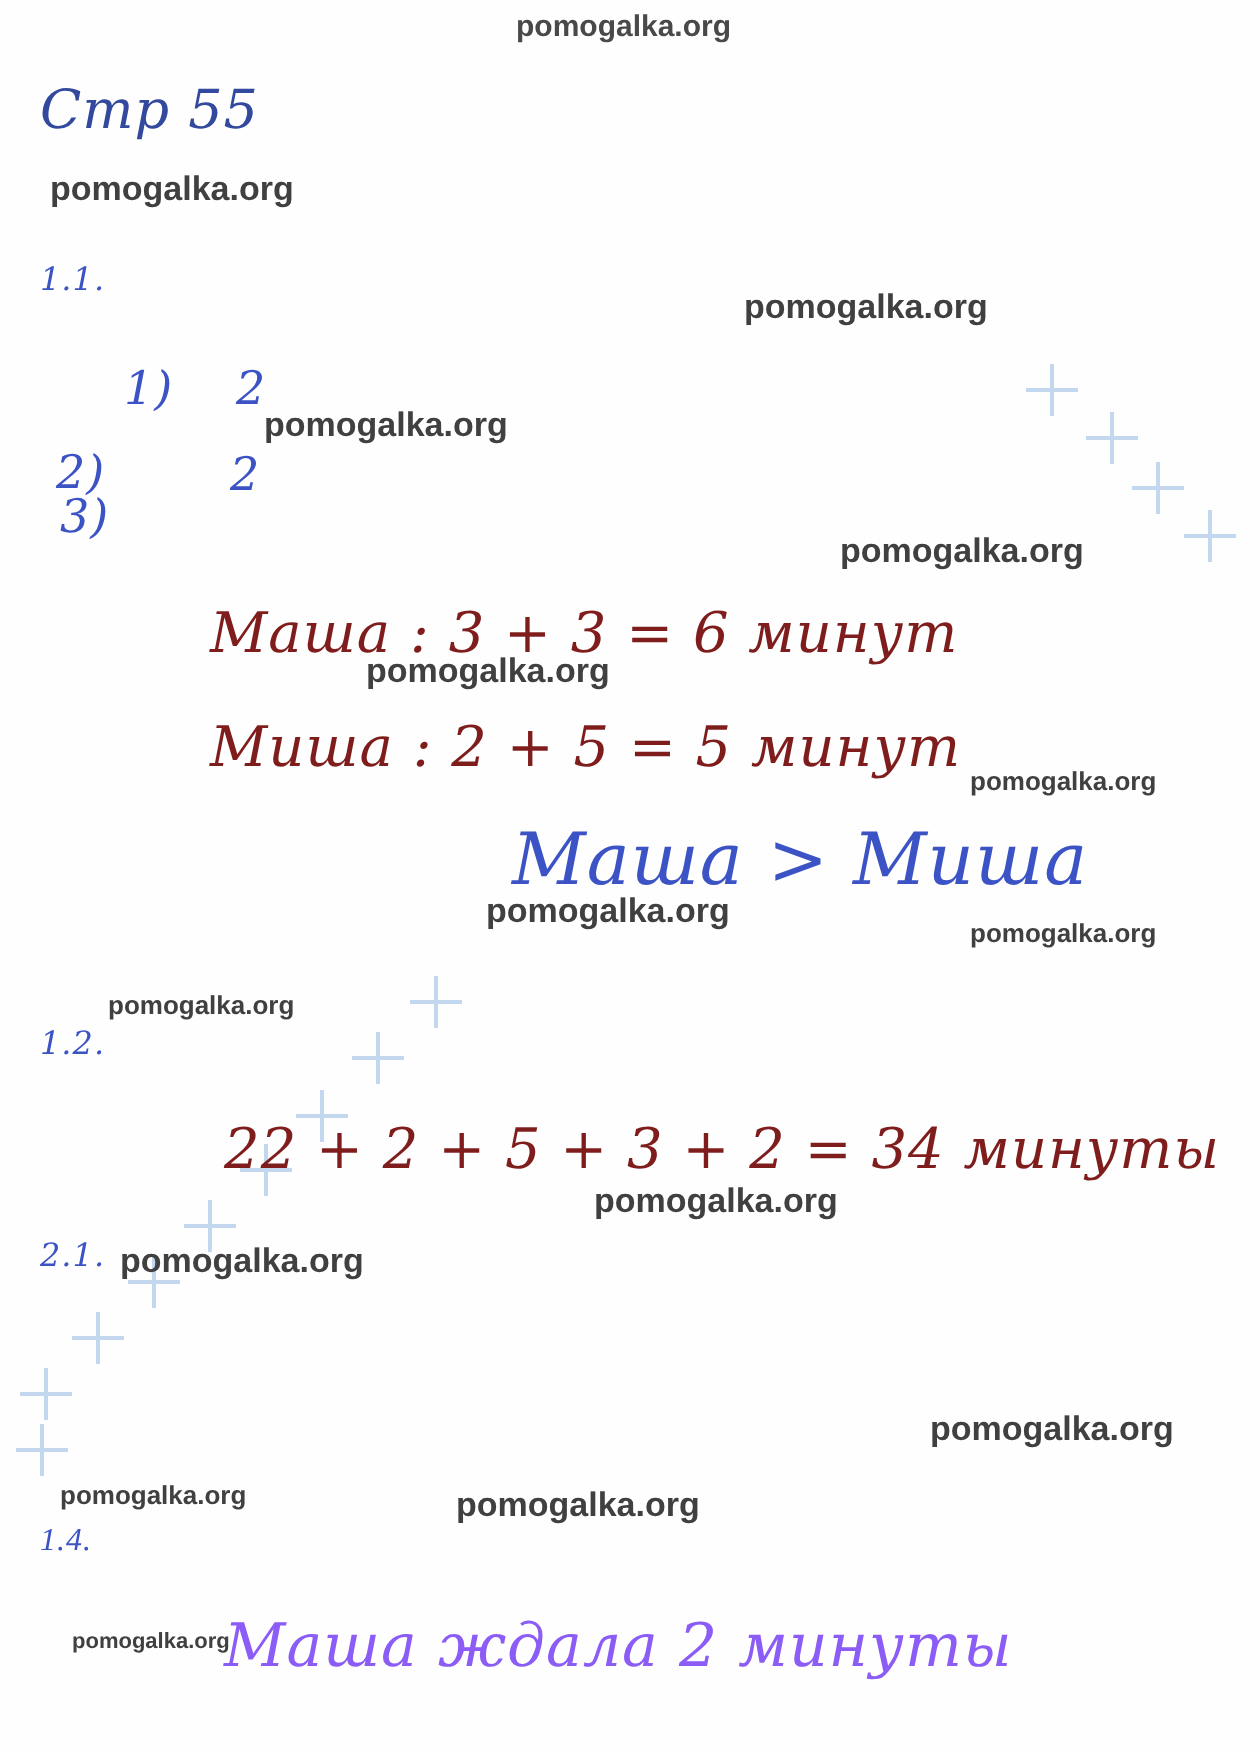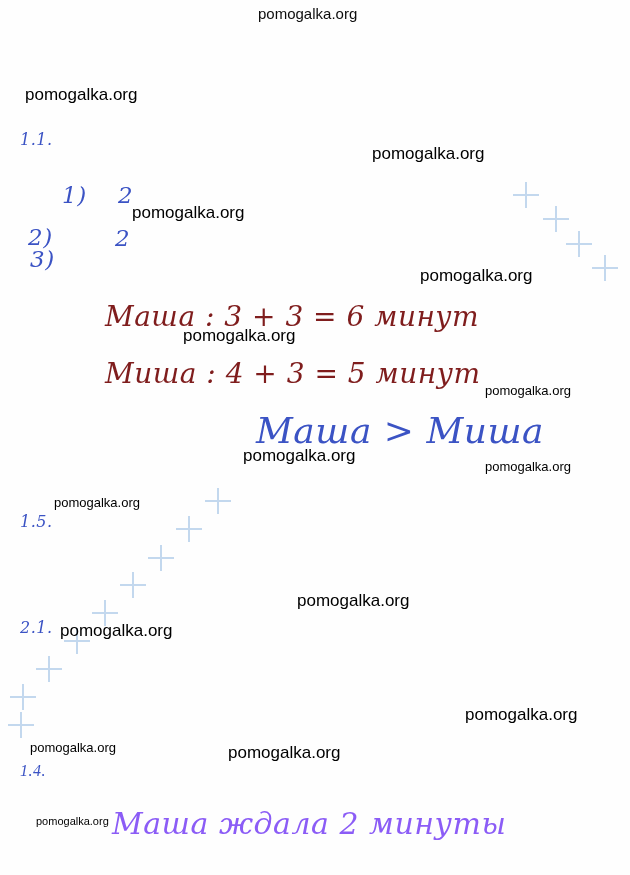--- a/index.html
+++ b/index.html
@@ -76,22 +76,22 @@
     color: #7f1d1d;
   }
   .hw-bottom {
     font-size: 26px;
     color: #8b5cf6;
   }
   
   .wm {
     position: absolute;
     font-family: "Liberation Sans", sans-serif;
-    font-weight: normal;
-    color: #000000;
+    font-weight: bold;
+    color: #404040;
     white-space: nowrap;
   }
 </style>
 </head>
 <body>
 
 <div class="page">
 
   <div class="grid-layer">
     <div class="cross" style="left:513px; top:182px;"></div>
@@ -102,40 +102,42 @@
     <div class="cross" style="left:176px; top:516px;"></div>
     <div class="cross" style="left:148px; top:545px;"></div>
     <div class="cross" style="left:120px; top:572px;"></div>
     <div class="cross" style="left:92px;  top:600px;"></div>
     <div class="cross" style="left:64px;  top:628px;"></div>
     <div class="cross" style="left:36px;  top:656px;"></div>
     <div class="cross" style="left:10px;  top:684px;"></div>
     <div class="cross" style="left:8px;   top:712px;"></div>
   </div>
 
+  <div class="hw hw-head" style="left:20px; top:40px;">Стр 55</div>
 
   <div class="hw hw-num" style="left:20px; top:130px;">1.1.</div>
 
   <div class="hw hw-line" style="left:62px; top:182px;">1)</div>
   <div class="hw hw-line" style="left:118px; top:182px;">2</div>
 
   <div class="hw hw-line" style="left:28px; top:224px;">2)</div>
   <div class="hw hw-line" style="left:115px; top:225px;">2</div>
 
   <div class="hw hw-line" style="left:30px; top:246px;">3)</div>
   <div class="hw hw-line" style="left:118px; top:246px;"></div>
 
   <div class="hw hw-big" style="left:105px; top:300px;">Маша :  3 + 3 = 6 минут</div>
 
-  <div class="hw hw-big" style="left:105px; top:357px;">Миша :  4 + 3 = 5 минут</div>
+  <div class="hw hw-big" style="left:105px; top:357px;">Миша :  2 + 5 = 5 минут</div>
 
   <div class="hw" style="left:256px; top:410px; font-size:36px;">Маша  &gt;  Миша</div>
 
-  <div class="hw hw-num" style="left:20px; top:512px;">1.5.</div>
+  <div class="hw hw-num" style="left:20px; top:512px;">1.2.</div>
 
+  <div class="hw hw-big" style="left:112px; top:558px;">22 + 2 + 5 + 3 + 2 = 34 минуты</div>
 
   <div class="hw hw-num" style="left:20px; top:618px;">2.1.</div>
 
 
   <div class="hw hw-num" style="left:20px; top:762px;font-family:Liberation Serif, serif;">1.4.</div>
 
   <div class="hw hw-bottom" style="left:112px; top:806px; font-size:30px;">Маша  ждала   2 минуты</div>
 
   <div id="watermark-layer">
       <div class="wm" style="left: 258px; top: 5px; font-size: 15px; opacity: 0.95;">pomogalka.org</div>

